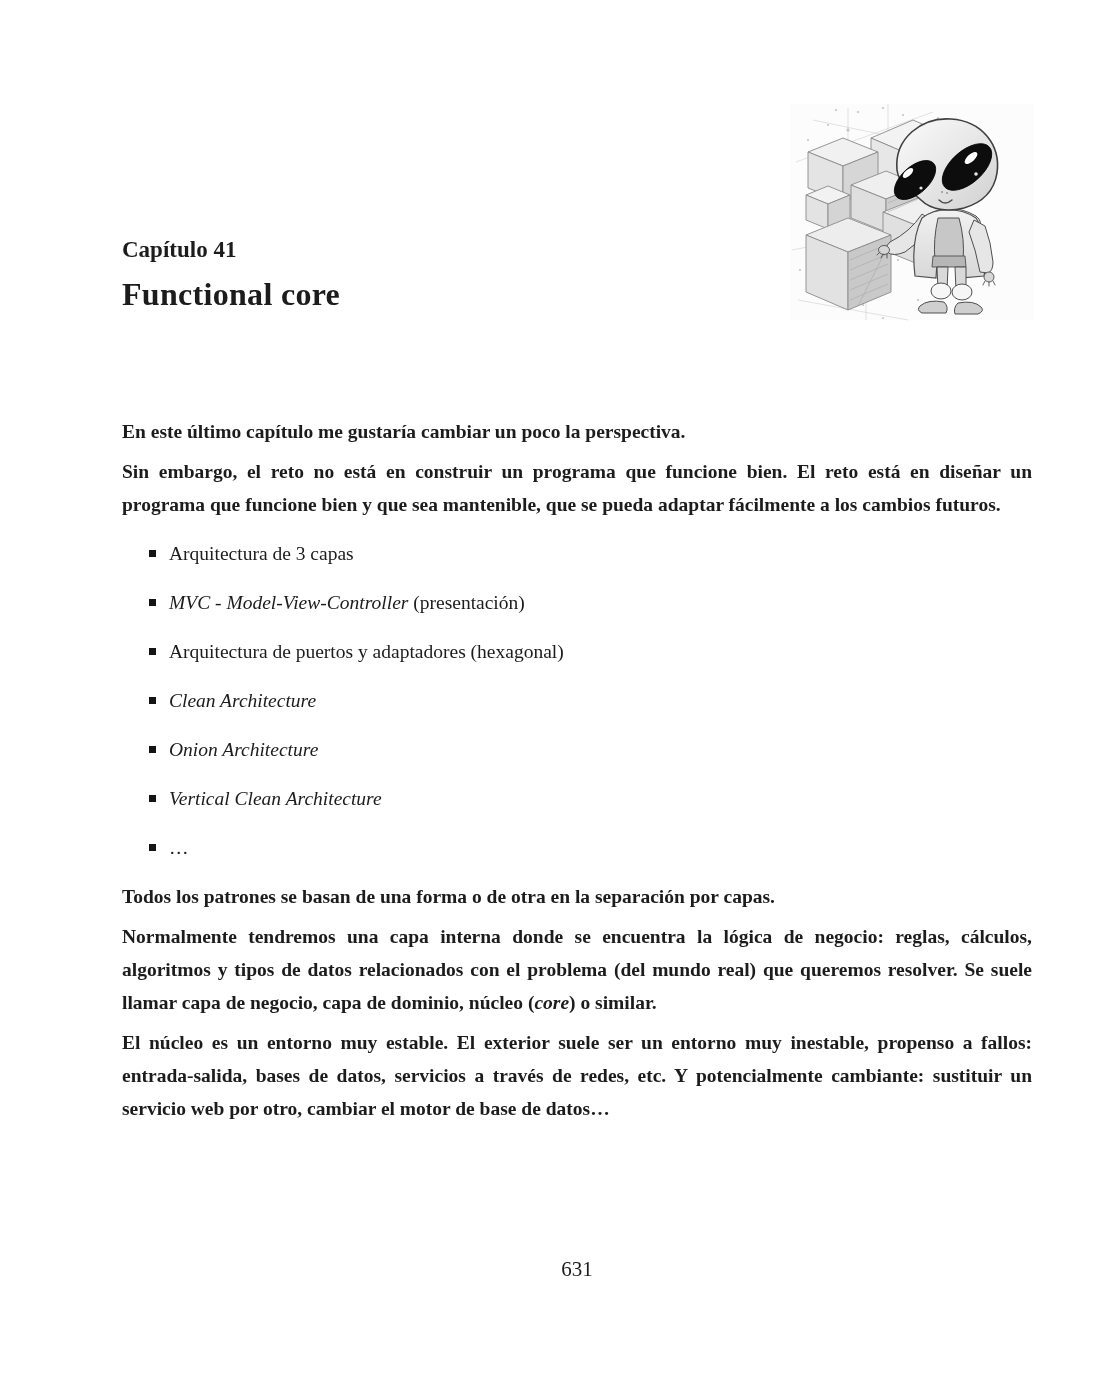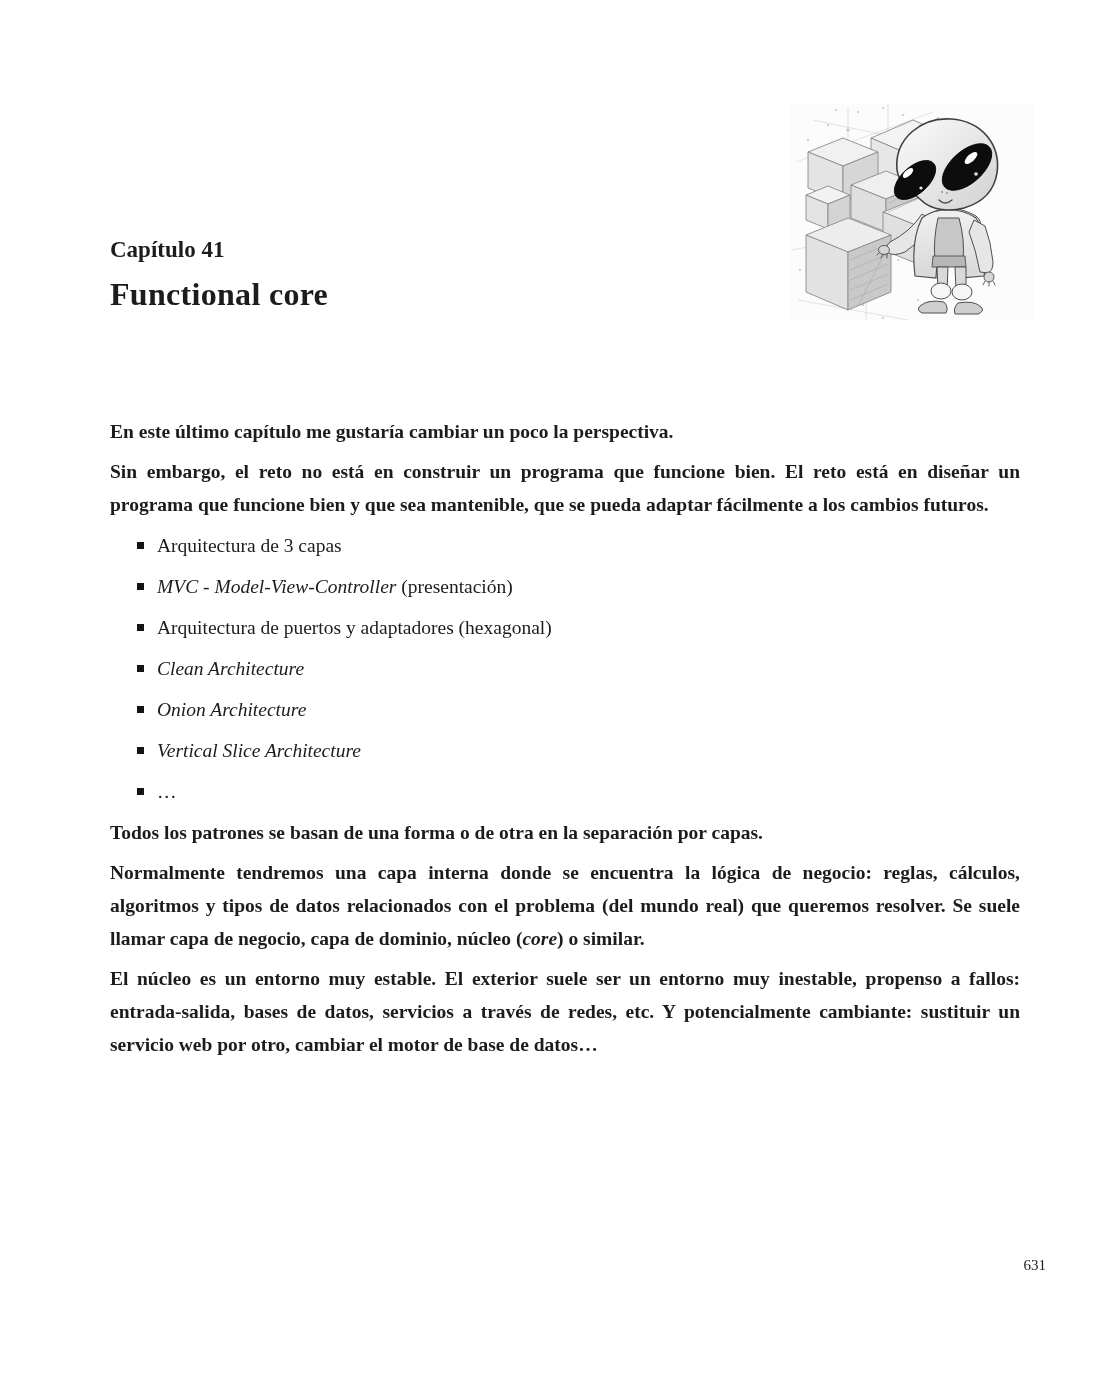--- a/index.html
+++ b/index.html
@@ -14,21 +14,21 @@
   }
   .illustration {
     position: absolute;
     left: 788px;
     top: 100px;
     width: 248px;
     height: 225px;
   }
   .content {
     position: absolute;
-    left: 110px;
+    left: 122px;
     top: 0;
     width: 910px;
   }
   .chapter-label {
     margin: 237px 0 0 0;
     font-size: 23px;
     font-weight: 700;
   }
   .chapter-title {
     margin: 15px 0 0 0;
@@ -46,38 +46,38 @@
   .para { margin: 0 0 7px 0; font-weight: bold; }
   .para:last-child { margin-bottom: 0; }
   ul.arch-list {
     list-style: none;
     margin: 7px 0;
     padding: 0;
   }
   li.arch-item {
     position: relative;
     padding-left: 47px;
-    margin: 8px 0;
+    margin: 16px 0;
     text-align: left;
   }
   li.arch-item .bullet {
     position: absolute;
     left: 27px;
     top: 13px;
     width: 7px;
     height: 7px;
     background: #141414;
   }
   .page-number {
     position: absolute;
-    left: 136px;
+    left: 122px;
     top: 1257px;
     width: 910px;
-    text-align: right;
-    font-size: 15px;
+    text-align: center;
+    font-size: 21px;
   }
   i { font-style: italic; }
 </style>
 </head>
 <body>
 
 <div class="page">
 
   <svg class="illustration" viewBox="0 0 248 225" aria-hidden="true">
     <defs>
@@ -225,21 +225,21 @@
           <p class="para"><span>Sin embargo, el reto no está en construir un programa que funcione bien. El reto está en diseñar un programa que funcione bien y que sea mantenible, que se pueda adaptar fácilmente a los cambios futuros.</span></p>
         </div>
 
       <ul class="arch-list">
 
       <li class="arch-item"><span class="bullet"></span><span class="item-text"><span>Arquitectura de 3 capas</span></span></li>
           <li class="arch-item"><span class="bullet"></span><span class="item-text"><i>MVC - Model-View-Controller</i><span> (presentación)</span></span></li>
           <li class="arch-item"><span class="bullet"></span><span class="item-text"><span>Arquitectura de puertos y adaptadores (hexagonal)</span></span></li>
           <li class="arch-item"><span class="bullet"></span><span class="item-text"><i>Clean Architecture</i></span></li>
           <li class="arch-item"><span class="bullet"></span><span class="item-text"><i>Onion Architecture</i></span></li>
-          <li class="arch-item"><span class="bullet"></span><span class="item-text"><i>Vertical Slice Architecture</i></span></li>
+          <li class="arch-item"><span class="bullet"></span><span class="item-text"><i>Vertical Clean Architecture</i></span></li>
           <li class="arch-item"><span class="bullet"></span><span class="item-text"><span>…</span></span></li>
         </ul>
 
       <div>
 
       <p class="para"><span>Todos los patrones se basan de una forma o de otra en la separación por capas.</span></p>
           <p class="para"><span>Normalmente tendremos una capa interna donde se encuentra la lógica de negocio: reglas, cálculos, algoritmos y tipos de datos relacionados con el problema (del mundo real) que queremos resolver. Se suele llamar capa de negocio, capa de dominio, núcleo (</span><i>core</i><span>) o similar.</span></p>
           <p class="para"><span>El núcleo es un entorno muy estable. El exterior suele ser un entorno muy inestable, propenso a fallos: entrada-salida, bases de datos, servicios a través de redes, etc. Y potencialmente cambiante: sustituir un servicio web por otro, cambiar el motor de base de datos…</span></p>
         </div>
     </div>

